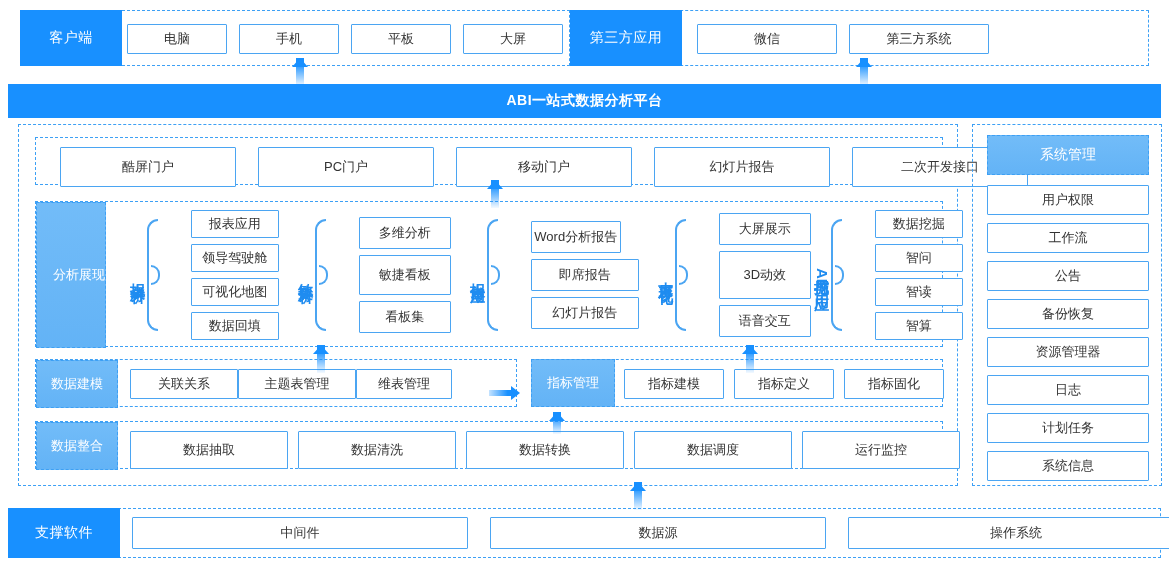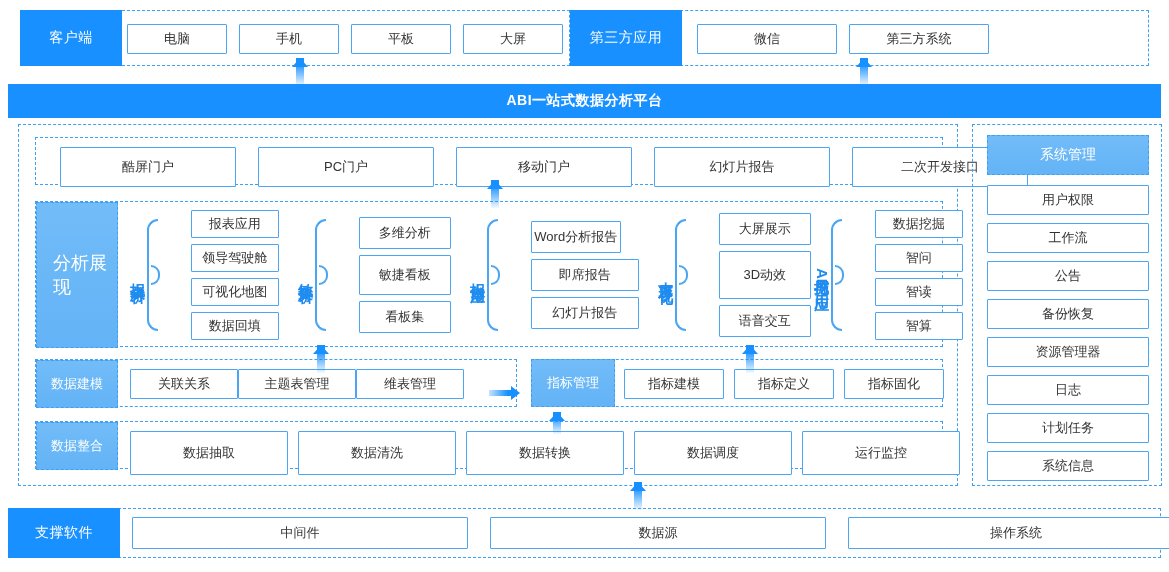--- a/index.html
+++ b/index.html
@@ -89,21 +89,21 @@
   #platform { position: absolute; left: 18px; top: 124px; width: 940px; height: 362px; }
   #sysmgmt  { position: absolute; left: 972px; top: 124px; width: 190px; height: 362px; }
 
   
   #portal-row { position: absolute; left: 16px; top: 12px; width: 908px; height: 48px; }
   #portal-row .items { position:absolute; left: 12px; top: 9px; display:flex; gap: 10px; }
   #portal-row .items .wbox { height: 40px; margin-left: 12px; }
 
   
   #analysis-row { position: absolute; left: 16px; top: 76px; width: 908px; height: 146px; }
-  #analysis-row > .lab { position:absolute; left: 0; top: 0; width: 82px; height: 146px; font-size:18px;padding-left:16px;}
+  #analysis-row > .lab { position:absolute; left: 0; top: 0; width: 70px; height: 146px; font-size:13px;padding-left:16px;}
   .grp { position: absolute; top: 8px; height: 130px; display: flex; align-items: center; }
   .grp .vlabel {
     writing-mode: vertical-rl;
     font-size: 15px; font-weight: bold; color: #1f8cf0;
     letter-spacing: 2px; line-height: 1.05;
     text-align: center;
     margin-right: 1px;
   }
   .grp .brace {
     width: 11px; height: 112px; margin-right: 5px;
@@ -128,21 +128,21 @@
 
   #metric-row { position: absolute; left: 512px; top: 234px; width: 412px; height: 48px; }
   #metric-row .items { position:absolute; left: 92px; top: 9px; display:flex; gap: 10px; }
   #metric-row .items .wbox { height: 30px; }
   #metric-lab { position:absolute; left: 512px; top: 234px; width: 84px; height: 48px; font-size:13px; z-index: 3;}
 
   
   #integ-row { position: absolute; left: 16px; top: 296px; width: 908px; height: 48px; }
   #integ-row .lab { position:absolute; left:0; top:0; width: 82px; height:48px; font-size:13px; }
   #integ-row .items { position:absolute; left: 94px; top: 9px; display:flex; gap: 10px; }
-  #integ-row .items .wbox { height: 44px; }
+  #integ-row .items .wbox { height: 38px; }
 
   
   #sysmgmt .head { position:absolute; left: 14px; top: 10px; width: 162px; height: 40px; }
   #sysmgmt .list { position:absolute; left: 14px; top: 60px; width: 162px; display:flex; flex-direction:column; gap: 8px;}
   #sysmgmt .list .wbox { height: 30px; }
 
   
   #support-row { position: absolute; left: 8px; top: 508px; width: 1153px; height: 50px; }
   #support-row .frame { position:absolute; left:0; top:0; width:1153px; height:50px; }
   #support-row .lab { position:absolute; left:0; top:0; width: 112px; height: 50px; z-index:2;}
@@ -240,21 +240,21 @@
         <div class="wbox" style="width:88px">智算</div>
       </div>
     </div>
   </div>
 
   <div id="model-row" class="dashed-box">
     <div class="lab light-label">数据建模</div>
     <div class="items">
       <div class="wbox" style="width:108px">关联关系</div>
       <div class="wbox" style="width:118px">主题表管理</div>
-      <div class="wbox" style="width:108px">维表管理</div>
+      <div class="wbox" style="width:96px">维表管理</div>
     </div>
   </div>
 
   <div id="metric-row" class="dashed-box">
     <div class="items">
       <div class="wbox" style="width:100px">指标建模</div>
       <div class="wbox" style="width:100px">指标定义</div>
       <div class="wbox" style="width:100px">指标固化</div>
     </div>
   </div>

